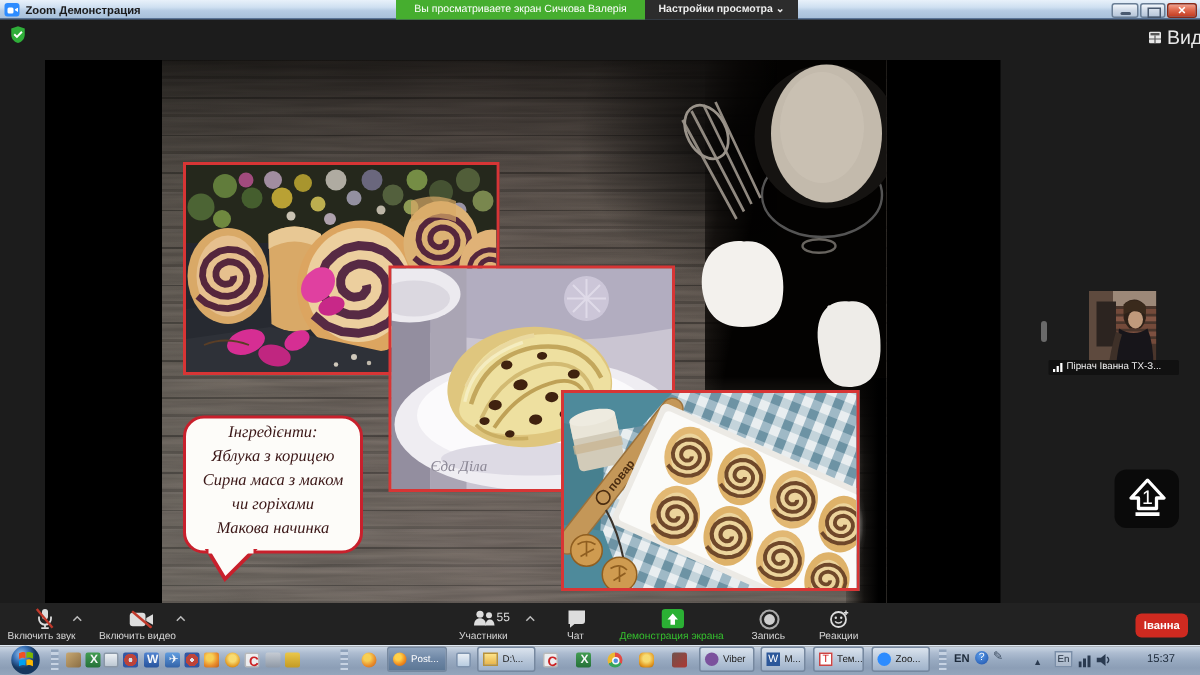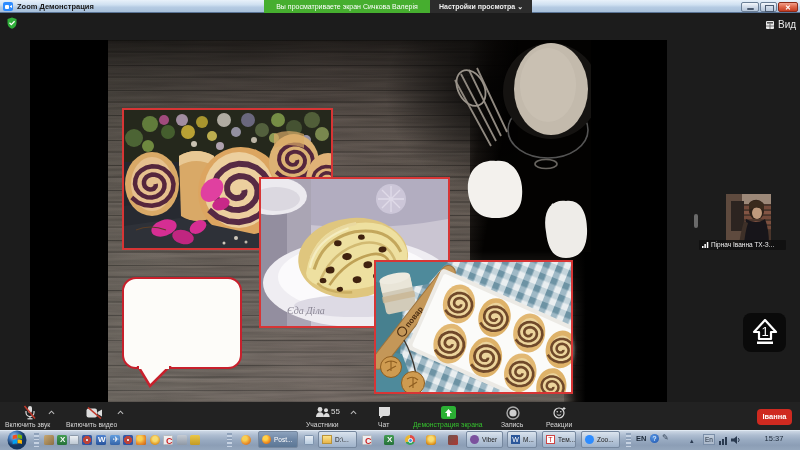--- a/index.html
+++ b/index.html
@@ -15,21 +15,21 @@
 #setbtn{left:430px;top:0;width:102px;height:13px;background:#2c2c2c;color:#eee;font-size:7px;font-weight:bold;text-align:center;line-height:13px}
 .winbtn{top:2px;height:10px;border:1px solid #6b7f96;border-radius:2px;background:linear-gradient(180deg,#f4f8fc,#cfdae8 50%,#b6c6d9)}
 #wmin{left:741px;width:18px}
 #wmin:before{content:"";position:absolute;left:5px;top:5px;width:7px;height:2px;background:#4a5a70;border-radius:1px}
 #wmax{left:760px;width:17px}
 #wmax:before{content:"";position:absolute;left:4px;top:2px;width:7px;height:5px;border:1px solid #4a5a70}
 #wclose{left:778px;width:20px;background:linear-gradient(180deg,#f2a08c,#e06a4e 45%,#c33c22);border-color:#8a2a18}
 #wclose:before{content:"\2715";position:absolute;left:0;right:0;top:0;color:#fff;font-size:7px;line-height:10px;text-align:center;font-weight:bold}
 
 #shield{left:6px;top:17px;width:12px;height:12px}
-#vidbtn{left:766px;top:19px;width:32px;height:11px;color:#e8e8e8;font-size:10px;line-height:11px}
+#vidbtn{left:766px;top:19px;width:32px;height:11px;color:#e8e8e8;font-size:13px;line-height:11px}
 
 #blackbox{left:30px;top:40px;width:637px;height:362px;background:#000}
 #slide{left:108px;top:40px;width:483px;height:362px;overflow:hidden;background:
  linear-gradient(180deg,rgba(5,4,3,.72) 0%,rgba(8,6,5,.42) 9%,rgba(15,12,9,.14) 24%,rgba(0,0,0,0) 45%,rgba(255,255,255,.05) 72%,rgba(255,255,255,.09) 100%),
  repeating-linear-gradient(180deg,rgba(0,0,0,.30) 0 1px,rgba(0,0,0,0) 1px 11px,rgba(0,0,0,.16) 11px 13px,rgba(255,255,255,.035) 13px 14.5px,rgba(0,0,0,0) 14.5px 25px),
  linear-gradient(90deg,#6c655d 0%,#726760 45%,#615951 100%)}
 
 #panblack{left:362px;top:0;width:121px;height:270px;background:linear-gradient(100deg,rgba(0,0,0,0) 0%,rgba(8,5,3,.75) 16%,#030201 30%);-webkit-mask-image:linear-gradient(180deg,#000 78%,rgba(0,0,0,.4) 92%,transparent 100%);mask-image:linear-gradient(180deg,#000 78%,rgba(0,0,0,.4) 92%,transparent 100%)}
 #rdark{left:456px;top:212px;width:27px;height:150px;background:radial-gradient(ellipse 8px 26px at 7px 98px,rgba(135,132,128,.55) 30%,rgba(60,58,56,.25) 60%,rgba(0,0,0,0) 85%),linear-gradient(90deg,rgba(10,8,6,.2),rgba(5,4,3,.85) 45%,#000 80%)}
 #darktop{left:250px;top:0;width:160px;height:170px;background:radial-gradient(ellipse 90% 80% at 80% 30%,rgba(0,0,0,.85),rgba(0,0,0,0) 70%)}
@@ -320,20 +320,21 @@
             <circle cx="37" cy="121" r="11.5"></circle>
     </g>
     <path d="M9 101 q6 -4 12 0 M11 109 q5 -3 9 -5 M15 99 v10 M31 117 q6 -4 11 1 M33 125 q5 -3 8 -5 M37 115 v11" stroke="#8f5e20" stroke-width="1.1" fill="none"></path>
    </svg>
   </div>
   <div class="abs" id="bubble"></div>
   <svg class="abs" id="btail" viewBox="0 0 36 22">
         <polygon points="2,0 34,0 14,20" fill="#fdfcf9" stroke="#c8202c" stroke-width="2.5"></polygon>
         <rect x="3" y="-2" width="30" height="5" fill="#fdfcf9"></rect>
       </svg>
+  <div class="abs" id="btext">Інгредієнти:<br>Яблука з корицею<br>Сирна маса з маком<br>чи горіхами<br>Макова начинка</div>
 </div>
 
 <div class="abs" id="toolbar">
  <svg class="abs" style="left:23px;top:3px" width="14" height="15" viewBox="0 0 14 15">
         <rect x="5" y="1" width="4" height="7" rx="2" fill="#ddd"></rect>
         <path d="M3 6 v1.5 a4 4 0 0 0 8 0 V6" stroke="#ddd" stroke-width="1.2" fill="none"></path>
         <line x1="7" y1="11.5" x2="7" y2="13.5" stroke="#ddd" stroke-width="1.2"></line>
         <line x1="4.5" y1="13.8" x2="9.5" y2="13.8" stroke="#ddd" stroke-width="1.2"></line>
         <line x1="1.5" y1="1" x2="12" y2="13.5" stroke="#c0392b" stroke-width="1.6"></line>
       </svg>

